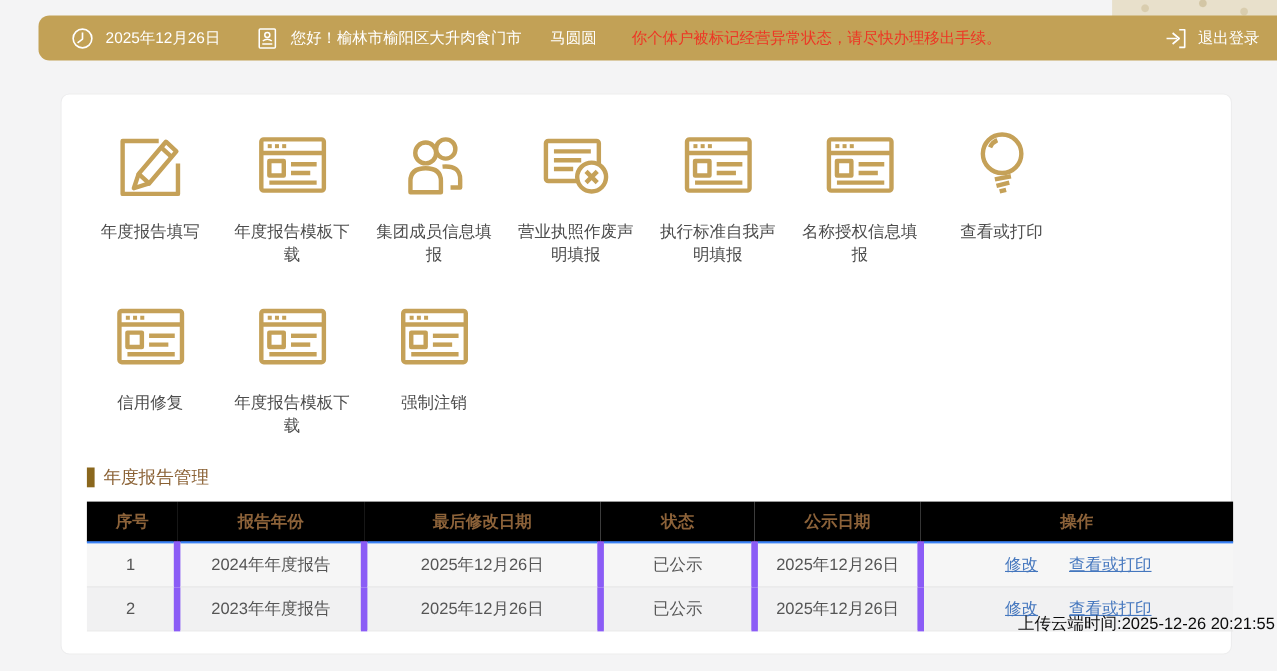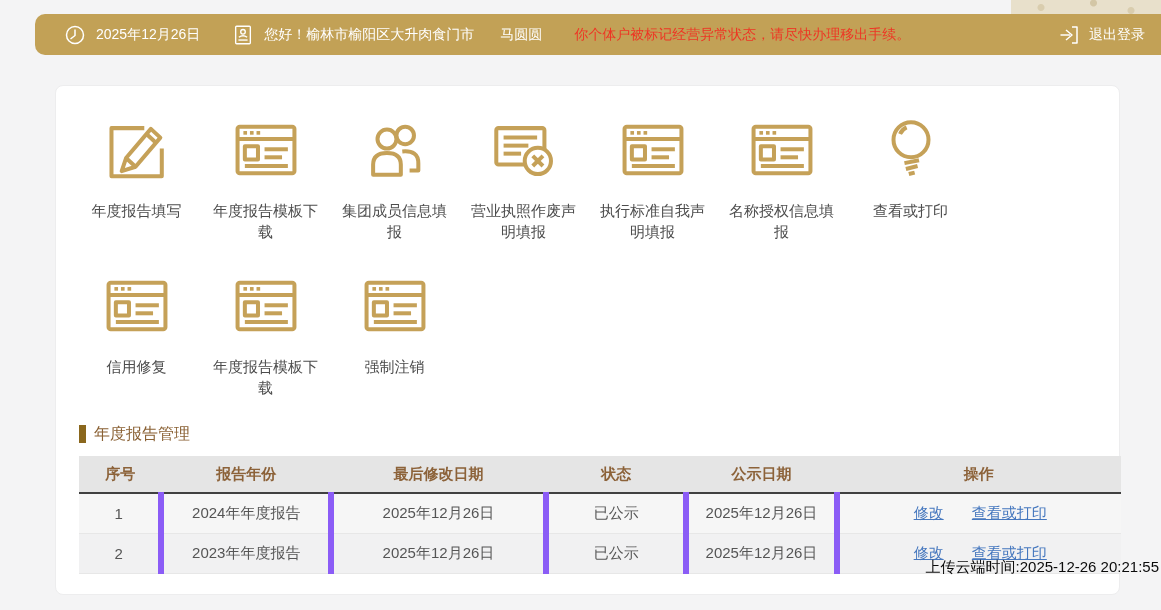--- a/index.html
+++ b/index.html
@@ -61,22 +61,22 @@
     display:flex; align-items:center; height:20px;
   }
   .section-bar { width:7px; height:18px; background:#8a671d; }
   .section-title { margin-left:8px; font-size:16px; font-weight:normal; color:#8a6134; }
   
   table.report {
     width:1042px; margin-left:7px; border-collapse:collapse;
     font-size:15px; table-layout:fixed;
   }
   .report th {
-    height:37px; background:#e5e5e5; color:#8c6239; font-weight:bold;
-    border-bottom:2px solid #404040;
+    height:37px; background:#000000; color:#8c6239; font-weight:bold;
+    border-bottom:2px solid #3b82f6;
   }
   .report td {
     height:40px; text-align:center; color:#555;
     border-bottom:1px solid #e7e7e7;
   }
   .report td + td { border-left:6px solid #8b5cf6; }
   .report tr.r1 td { background:#f6f6f6; }
   .report tr.r2 td { background:#f1f1f2; }
   .report a {
     color:#4577be; text-decoration:underline; cursor:pointer;

